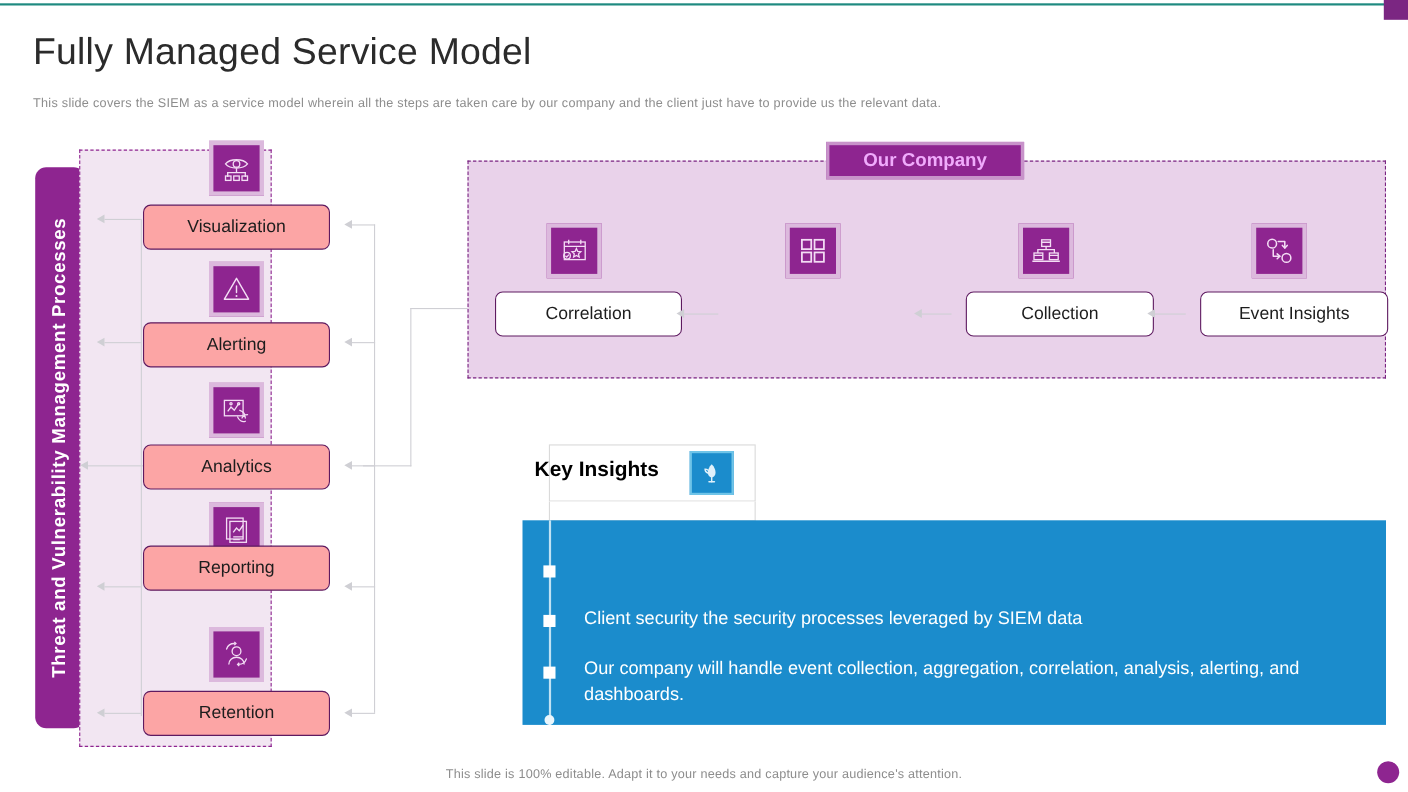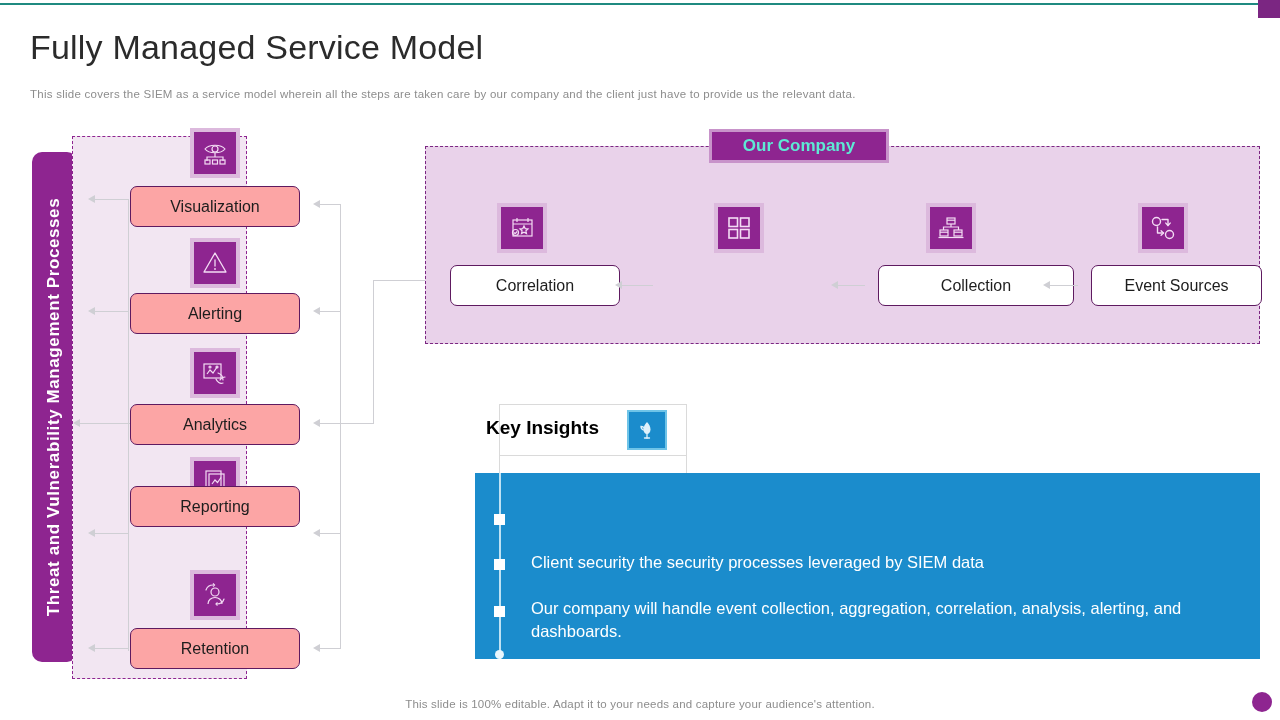--- a/index.html
+++ b/index.html
@@ -67,24 +67,24 @@
     border-top: 4px solid transparent; border-bottom: 4px solid transparent;
     border-right: 7px solid #cfcfd4;
   }
 
   
   .oc-panel {
     position: absolute; left: 425px; top: 146px; width: 835px; height: 198px;
     background: #e9d2ea; border: 1.5px dashed #7b2682;
   }
   .oc-badge {
-    position: absolute; left: 709px; top: 129px; width: 180px; height: 34px;
+    position: absolute; left: 751px; top: 129px; width: 180px; height: 34px;
     background: #8e2590; border: 3px solid #c893ca;
     display: flex; align-items: center; justify-content: center;
-    color: #5eead4; font-size: 17px; font-weight: 700;
+    color: #f0abfc; font-size: 17px; font-weight: 700;
   }
   .cbox {
     position: absolute; top: 265px; height: 41px;
     background: #ffffff; border: 1.3px solid #5e1a60; border-radius: 7px;
     display: flex; align-items: center; justify-content: center;
     font-size: 16px; color: #1d1d1d; margin-left: 12px;
   }
   .cicon {
     position: absolute; top: 203px; width: 50px; height: 50px;
     background: #8e2590; border: 4px solid #dcb9dd;
@@ -221,21 +221,21 @@
   </div>
 
   <div class="picon" style="top:457px;">
     <svg width="28" height="28" viewBox="0 0 28 28" fill="none" stroke="#f3dcf4" stroke-width="1.2">
       <rect x="5" y="3" width="15" height="19"></rect>
       <rect x="8" y="6" width="15" height="19"></rect>
       <path d="M11 16 l3-4 2.5 2.5 3.5-5"></path>
       <path d="M11 20 h9 M11 22.5 h6"></path>
     </svg>
   </div>
-  <div class="pbox" style="top:486px;">
+  <div class="pbox" style="top:496px;">
     <span>Reporting</span>
   </div>
 
   <div class="picon" style="top:570px;">
     <svg width="28" height="28" viewBox="0 0 28 28" fill="none" stroke="#f3dcf4" stroke-width="1.2">
       <circle cx="14" cy="11" r="4"></circle>
       <path d="M7 23 c0-4 3.2-6.5 7-6.5 s7 2.5 7 6.5"></path>
       <path d="M5 9 c1-3 4-5 7-5" stroke-linecap="round"></path>
       <path d="M12 2.5 l1.5 1.5 -1.5 1.5"></path>
       <path d="M23 18 c-1 3-4 5-7 5" stroke-linecap="round"></path>
@@ -278,36 +278,36 @@
       <rect x="10" y="4" width="8" height="6"></rect>
         <path d="M10 6.2 h8"></path>
       <path d="M14 10 v3 M6.5 16 v-3 h15 v3"></path>
       <rect x="3" y="16" width="8" height="6"></rect>
         <path d="M3 18.2 h8"></path>
       <rect x="17" y="16" width="8" height="6"></rect>
         <path d="M17 18.2 h8"></path>
       <path d="M1.5 23.5 h25"></path>
     </svg>
   </div>
-  <div class="cbox" style="left:866px;width:196px;text-align:center;">
+  <div class="cbox" style="left:866px;width:171px;text-align:center;">
     <span>Collection</span>
   </div>
 
   <div class="cicon" style="left:1138px;">
     <svg width="28" height="28" viewBox="0 0 28 28" fill="none" stroke="#f3dcf4" stroke-width="1.4">
       <circle cx="7.5" cy="7.5" r="4"></circle>
       <circle cx="20.5" cy="20.5" r="4"></circle>
       <path d="M13 5.5 h6 v6" stroke-linecap="round" stroke-linejoin="round"></path>
       <path d="M19 11.5 l-2.2-2.4 M19 11.5 l2.2-2.4" stroke-linecap="round"></path>
       <path d="M8.5 13 v6 h6" stroke-linecap="round" stroke-linejoin="round"></path>
       <path d="M14.5 19 l-2.4-2.2 M14.5 19 l-2.4 2.2" stroke-linecap="round"></path>
     </svg>
   </div>
   <div class="cbox" style="left:1079px;width:171px;">
-    <span>Event Sources</span>
+    <span>Event Insights</span>
   </div>
 
   <div class="oc-arrow" style="left:622px;width:31px;"></div>
   <div class="arrowhead" style="left:615px;top:281px;"></div>
   <div class="oc-arrow" style="left:838px;width:27px;"></div>
   <div class="arrowhead" style="left:831px;top:281px;"></div>
   <div class="oc-arrow" style="left:1050px;width:28px;"></div>
   <div class="arrowhead" style="left:1043px;top:281px;"></div>
 
   <div class="ki-frame"></div>

